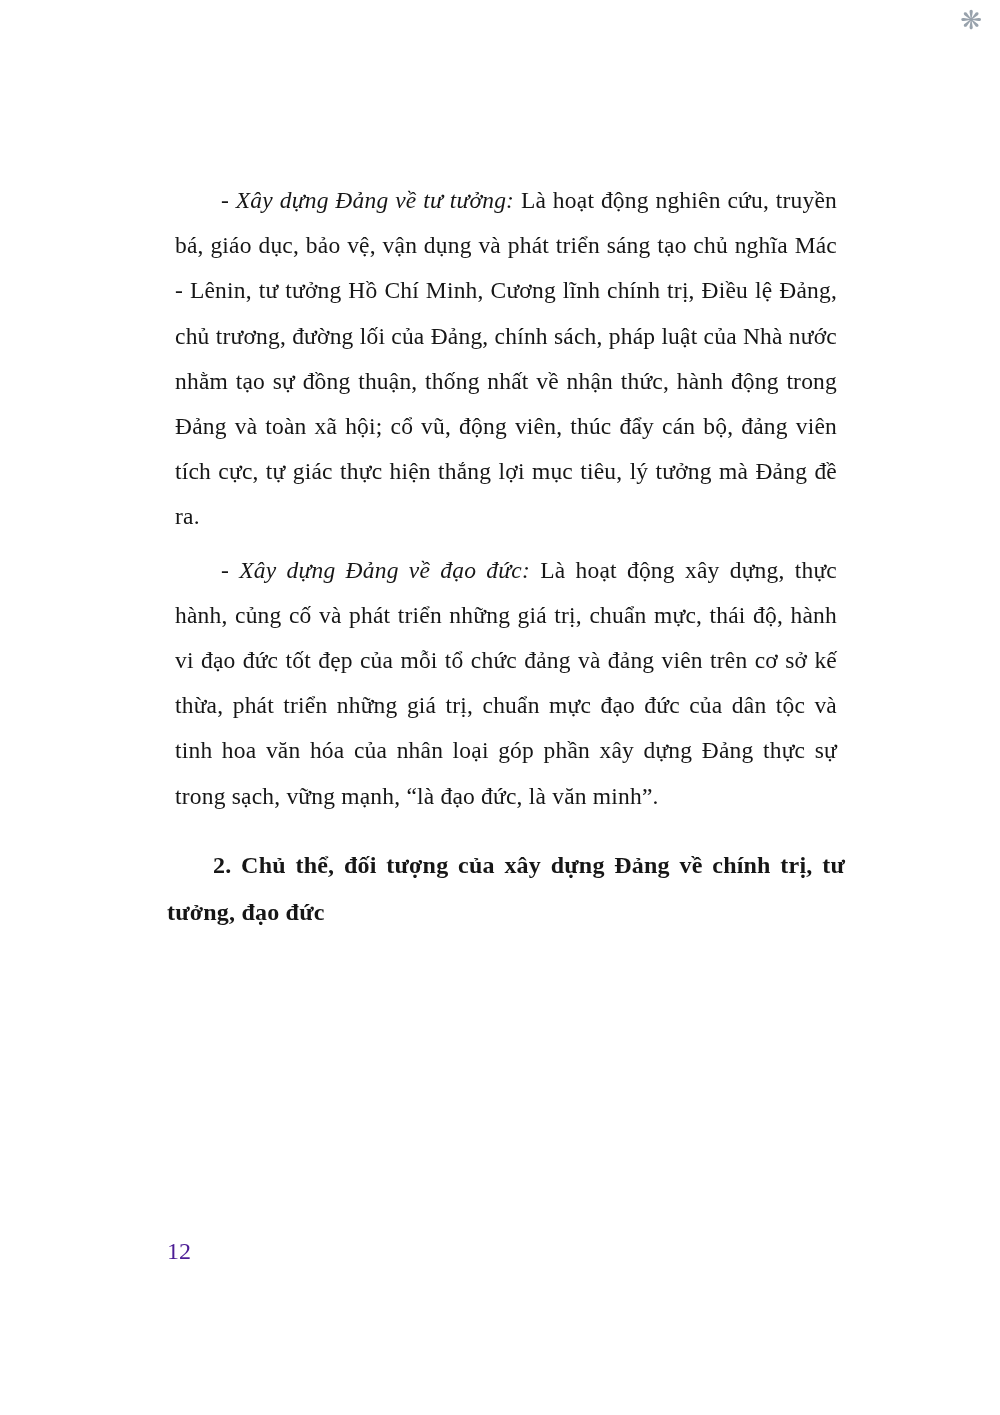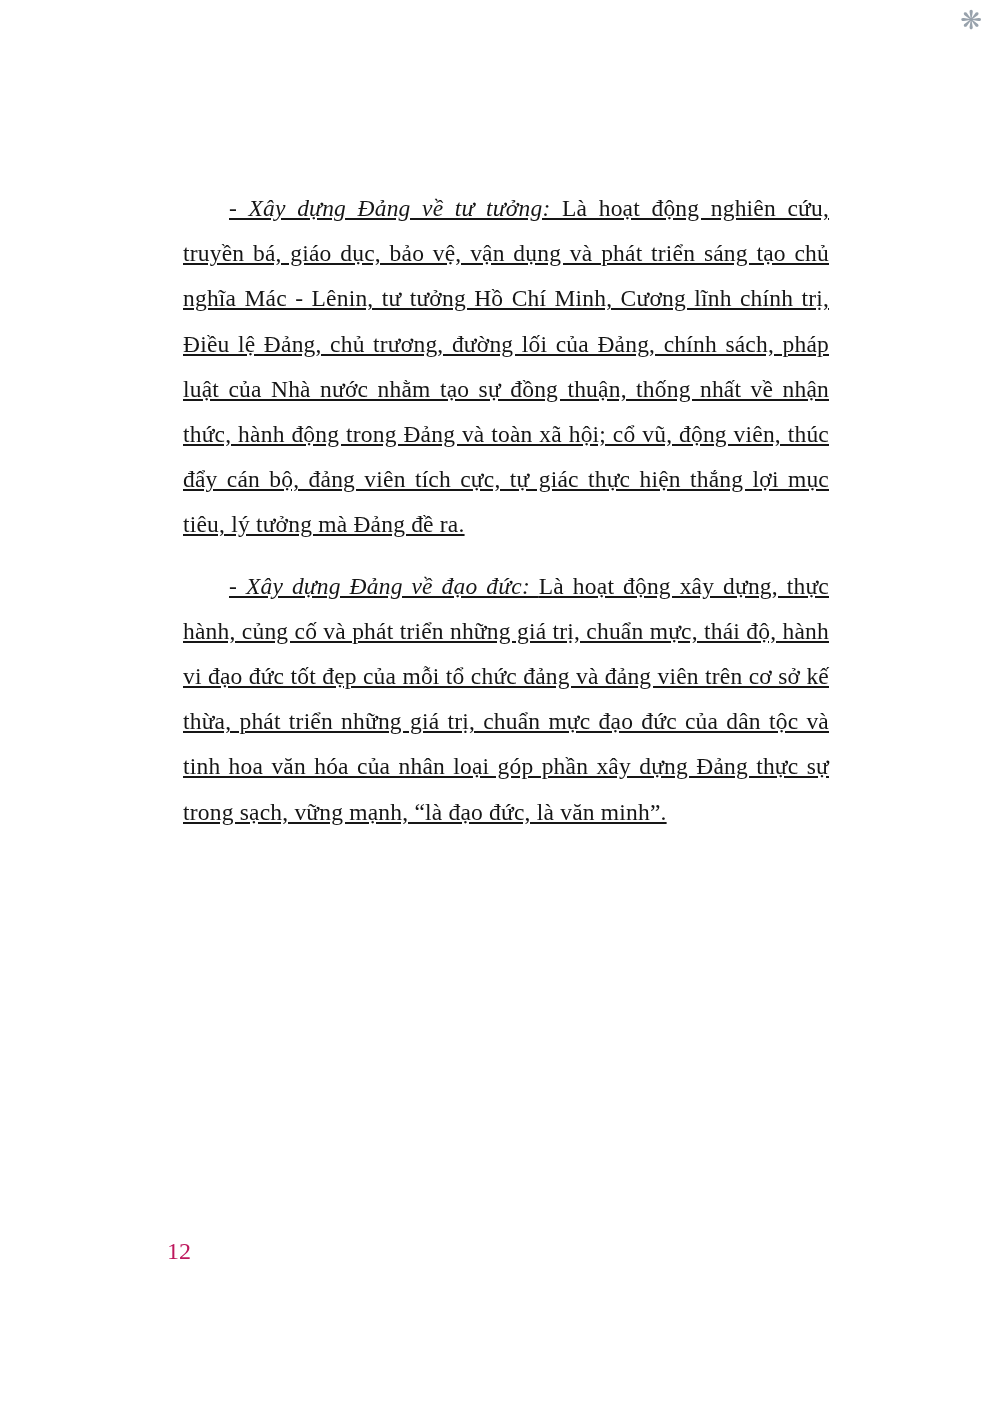--- a/index.html
+++ b/index.html
@@ -29,55 +29,55 @@
     position: absolute;
     left: 167px;
     top: 170px;
     width: 678px;
     font-size: 23.5px;
     line-height: 45.2px;
     text-align: justify;
     letter-spacing: 0.2px;
   }
   .para {
-    margin: 16px;
+    margin: 8px;
     text-indent: 46px;
-    text-decoration: underline;
   }
   .lead {
     font-style: italic;
   }
   .heading {
     margin: 23px 0 17px 0;
     font-size: 24px;
     font-weight: bold;
     line-height: 47px;
     text-indent: 46px;
     text-align: justify;
   }
   .page-number {
     position: absolute;
     left: 167px;
     top: 1238px;
     font-size: 24px;
-    color: #be185d;
+    color: #4c1d95;
   }
 </style>
 </head>
 <body>
 
 <div class="page">
 
   <div class="corner-icon">❋</div>
 
   <div class="content">
 
     <p class="para"><span class="lead">- Xây dựng Đảng về tư tưởng: </span><span>Là hoạt động nghiên cứu, truyền bá, giáo dục, bảo vệ, vận dụng và phát triển sáng tạo chủ nghĩa Mác - Lênin, tư tưởng Hồ Chí Minh, Cương lĩnh chính trị, Điều lệ Đảng, chủ trương, đường lối của Đảng, chính sách, pháp luật của Nhà nước nhằm tạo sự đồng thuận, thống nhất về nhận thức, hành động trong Đảng và toàn xã hội; cổ vũ, động viên, thúc đẩy cán bộ, đảng viên tích cực, tự giác thực hiện thắng lợi mục tiêu, lý tưởng mà Đảng đề ra.</span></p>
 
     <p class="para"><span class="lead">- Xây dựng Đảng về đạo đức: </span><span>Là hoạt động xây dựng, thực hành, củng cố và phát triển những giá trị, chuẩn mực, thái độ, hành vi đạo đức tốt đẹp của mỗi tổ chức đảng và đảng viên trên cơ sở kế thừa, phát triển những giá trị, chuẩn mực đạo đức của dân tộc và tinh hoa văn hóa của nhân loại góp phần xây dựng Đảng thực sự trong sạch, vững mạnh, “là đạo đức, là văn minh”.</span></p>
 
+    <h2 class="heading">2. Chủ thể, đối tượng của xây dựng Đảng về chính trị, tư tưởng, đạo đức</h2>
 
 
   </div>
 
   <div class="page-number">12</div>
 
 </div>
 
 </body></html>

